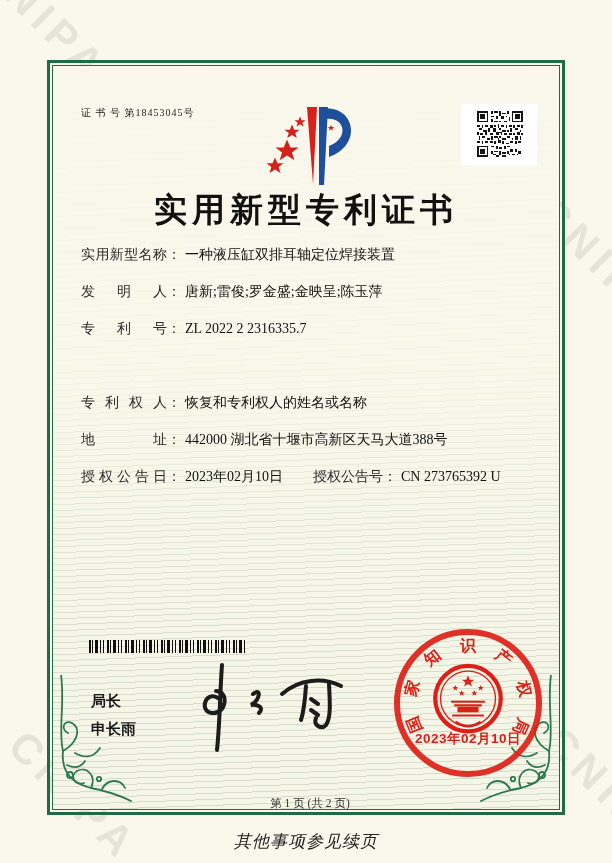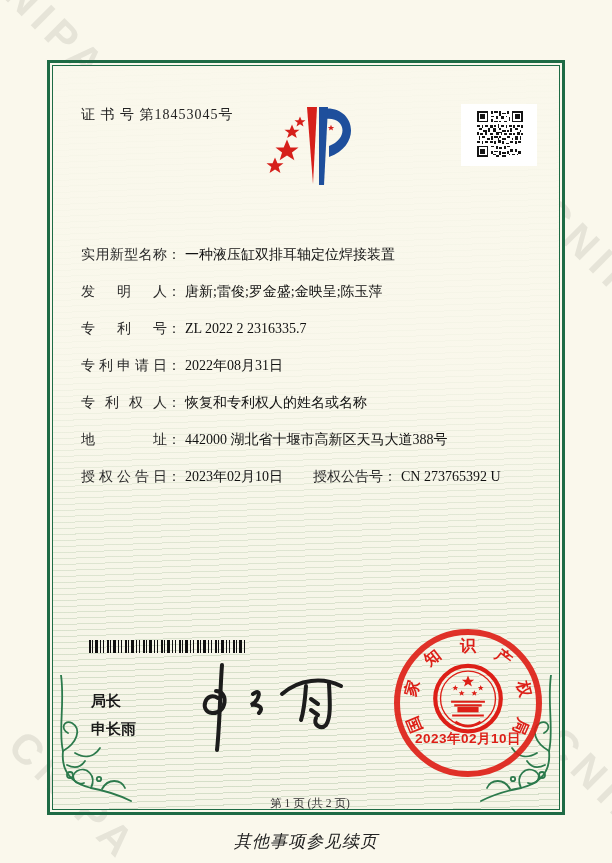--- a/index.html
+++ b/index.html
@@ -23,21 +23,21 @@
     border:3px solid #1e6b45; z-index:1;
   }
   .cert-inner {
     position:absolute; inset:2px; border:1px solid #1e6b45;
     background:
       linear-gradient(180deg, rgba(250,248,236,0.96) 0%, rgba(250,248,236,0.85) 40%, rgba(246,247,233,0.35) 62%, rgba(240,244,228,0.05) 85%),
       repeating-linear-gradient(178deg, rgba(130,165,120,0.30) 0 1px, rgba(255,255,255,0) 1px 6px),
       #f6f5e8;
   }
   .abs { position:absolute; }
-  .cert-no { left:28px; top:40px; font-size:14px; color:#222; letter-spacing:1px; }
+  .cert-no { left:28px; top:40px; font-size:10px; color:#222; letter-spacing:1px; }
   .logo { left:208px; top:40px; width:100px; height:82px; }
   .qr-pad { left:408px; top:38px; width:76px; height:62px; background:#fff; }
   .qr { left:424px; top:45px; width:46px; height:46px; }
   .title {
     left:0; right:0; top:122px; text-align:center;
     font-size:33px; font-weight:bold; letter-spacing:5px; color:#111;
   }
   .frow { left:28px; font-size:14px; white-space:nowrap; }
   .flabel {
     display:inline-block; width:86px; color:#2b2b2b;
@@ -144,32 +144,30 @@
         M14 16h1v2h-1z M16 17h2v1h-2z M19 16h2v1h-2z M22 17h1v1h-1z M24 16h2v2h-2z M27 16h1v2h-1z
         M0 19h2v1H0z M3 19h1v2H3z M5 19h2v1H5z M8 19h2v1H8z M11 19h1v2h-1z
         M13 19h2v1h-2z M16 19h1v2h-1z M18 20h2v1h-2z M21 19h2v1h-2z M24 19h1v2h-1z M26 19h2v1h-2z
         M9 22h2v1H9z M12 22h1v2h-1z M14 23h2v1h-2z M17 22h1v2h-1z M19 22h2v1h-2z
         M13 17h2v2h-2z M14 13h2v1h-2z
         M9 25h1v2H9z M11 25h2v1h-2z M14 25h1v3h-1z M16 26h2v1h-2z M19 25h1v2h-1z
         M21 24h2v2h-2z M24 24h1v2h-1z M26 25h2v2h-2z M22 27h2v1h-2z M20 27h1v1h-1z M25 27h1v1h-1z
         M10 27h2v1h-2z M12 28h2v1h-2z M16 28h2v1h-2z"></path>
     </svg>
 
+    <div class="abs title">实用新型专利证书</div>
 
     <div class="abs frow" style="top:180px;">
       <span class="flabel">实用新型名称</span><span class="fcolon">：</span><span class="fvalue">一种液压缸双排耳轴定位焊接装置</span>
     </div>
     <div class="abs frow" style="top:217px;">
       <span class="flabel">发明人</span><span class="fcolon">：</span><span class="fvalue">唐新;雷俊;罗金盛;金映呈;陈玉萍</span>
     </div>
     <div class="abs frow" style="top:254px;">
       <span class="flabel">专利号</span><span class="fcolon">：</span><span class="fvalue">ZL 2022 2 2316335.7</span>
-    </div>
-    <div class="abs frow" style="top:291px;">
-      <span class="flabel">专利申请日</span><span class="fcolon">：</span><span class="fvalue">2022年08月31日</span>
     </div>
     <div class="abs frow" style="top:328px;">
       <span class="flabel">专利权人</span><span class="fcolon">：</span><span class="fvalue">恢复和专利权人的姓名或名称</span>
     </div>
     <div class="abs frow" style="top:365px;">
       <span class="flabel">地址</span><span class="fcolon">：</span><span class="fvalue">442000 湖北省十堰市高新区天马大道388号</span>
     </div>
     <div class="abs frow" style="top:402px;">
       <span class="flabel">授权公告日</span><span class="fcolon">：</span><span class="fvalue">2023年02月10日</span>
       <span class="grant2">

